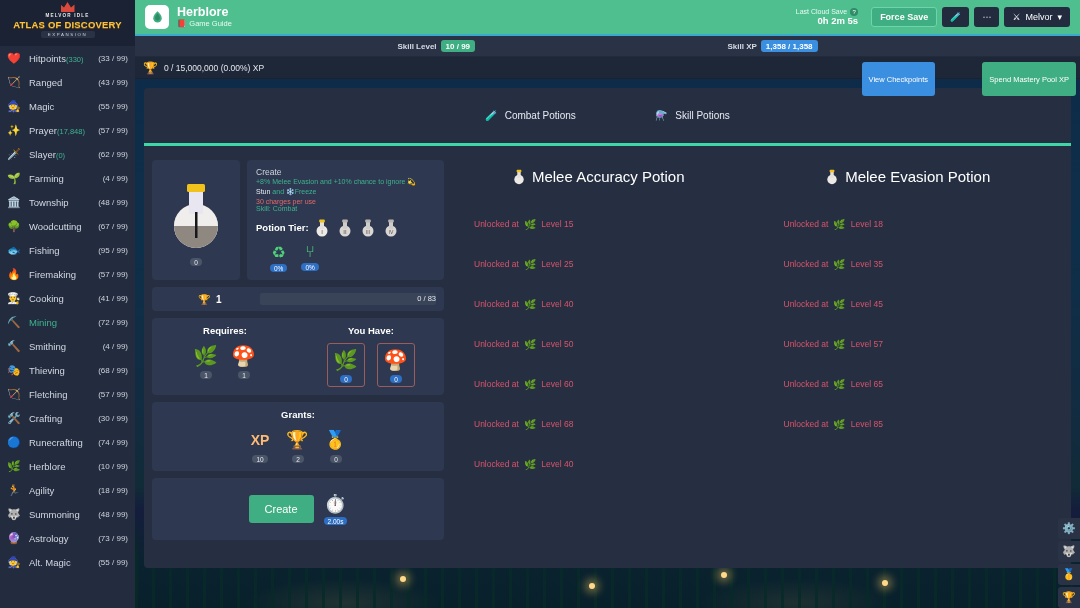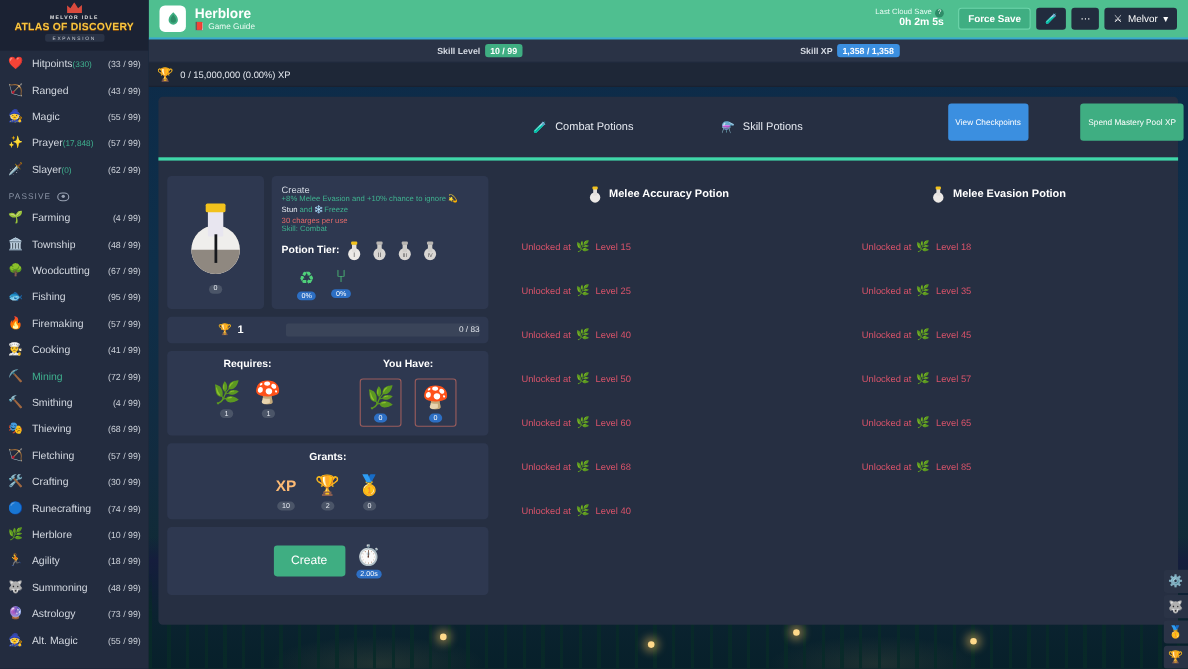--- a/index.html
+++ b/index.html
@@ -143,21 +143,21 @@
   .xpbar {
     position:relative; z-index:3;
     height: 22px; background:#1e2737; display:flex; align-items:center; padding: 0 8px;
     font-size: 8.5px; color:#e3e7ee; gap:6px;
     border-bottom: 1px solid #1a2230;
   }
   .btnrow { position:relative; z-index:3; height:0; }
   .btn-chk, .btn-spend {
     position:absolute; top:-17px; height:27px; border-radius:3px;
     font-size:7.5px; color:#fff; display:flex;align-items:center;justify-content:center;
-    padding:17px 7px; cursor:pointer; white-space:nowrap;margin-top:32px;
+    padding:17px 7px; cursor:pointer; white-space:nowrap;
   }
   .btn-chk{ background:#3b8fe0; right:145px; }
   .btn-spend{ background:#3fae82; right:4px; }
 
   
   .content {
     position:relative; z-index:2;
     margin: 9px 9px 0 9px;
     background: #262f42;
     border-radius: 4px;
@@ -212,21 +212,21 @@
   .ico28 { width: 26px; height: 26px; display:flex;align-items:center;justify-content:center; }
 
   .create-card { display:flex; align-items:center; justify-content:center; gap:10px; height: 62px; }
   .create-btn {
     background:#3fae82; color:#fff; font-size:11px; border-radius:3px;
     padding: 8px 16px; cursor:pointer;
   }
   .timer { display:flex; flex-direction:column; align-items:center; gap:2px; }
 
   
-  .col-head { display:flex; align-items:center; justify-content:center; gap:7px; font-size:10px; color:#fff; font-weight:bold; height:24px; }
+  .col-head { display:flex; align-items:center; justify-content:center; gap:7px; font-size:15px; color:#fff; font-weight:normal; height:24px; }
   .unlock { display:flex; align-items:center; gap:5px; font-size:8.5px; color:#d9536a; height:40px; padding-left: 30px;}
   .unlock .lvl { color:#d9536a; }
   .leaf-sm { font-size:10px; }
 
   
   #rail {
     position:absolute; right:0; top:518px; width:22px;
     display:flex; flex-direction:column; gap:2px; z-index: 9;
   }
   .rail-btn {
@@ -268,24 +268,20 @@
         <span class="sk-name"><span>Prayer</span><span class="sub">(17,848)</span></span>
         <span class="sk-lvl">(57 / 99)</span>
       </div>
       <div class="skill-row">
         <span class="sk-icon">🗡️</span>
         <span class="sk-name"><span>Slayer</span><span class="sub">(0)</span></span>
         <span class="sk-lvl">(62 / 99)</span>
       </div>
     </div>
 
-    <div class="section-head">
-      <span>PASSIVE</span>
-      <span class="eye"></span>
-    </div>
     <div class="skill-row">
       <span class="sk-icon">🌱</span>
       <span class="sk-name">Farming</span>
       <span class="sk-lvl">(4 / 99)</span>
     </div>
     <div class="skill-row">
       <span class="sk-icon">🏛️</span>
       <span class="sk-name">Township</span>
       <span class="sk-lvl">(48 / 99)</span>
     </div>

